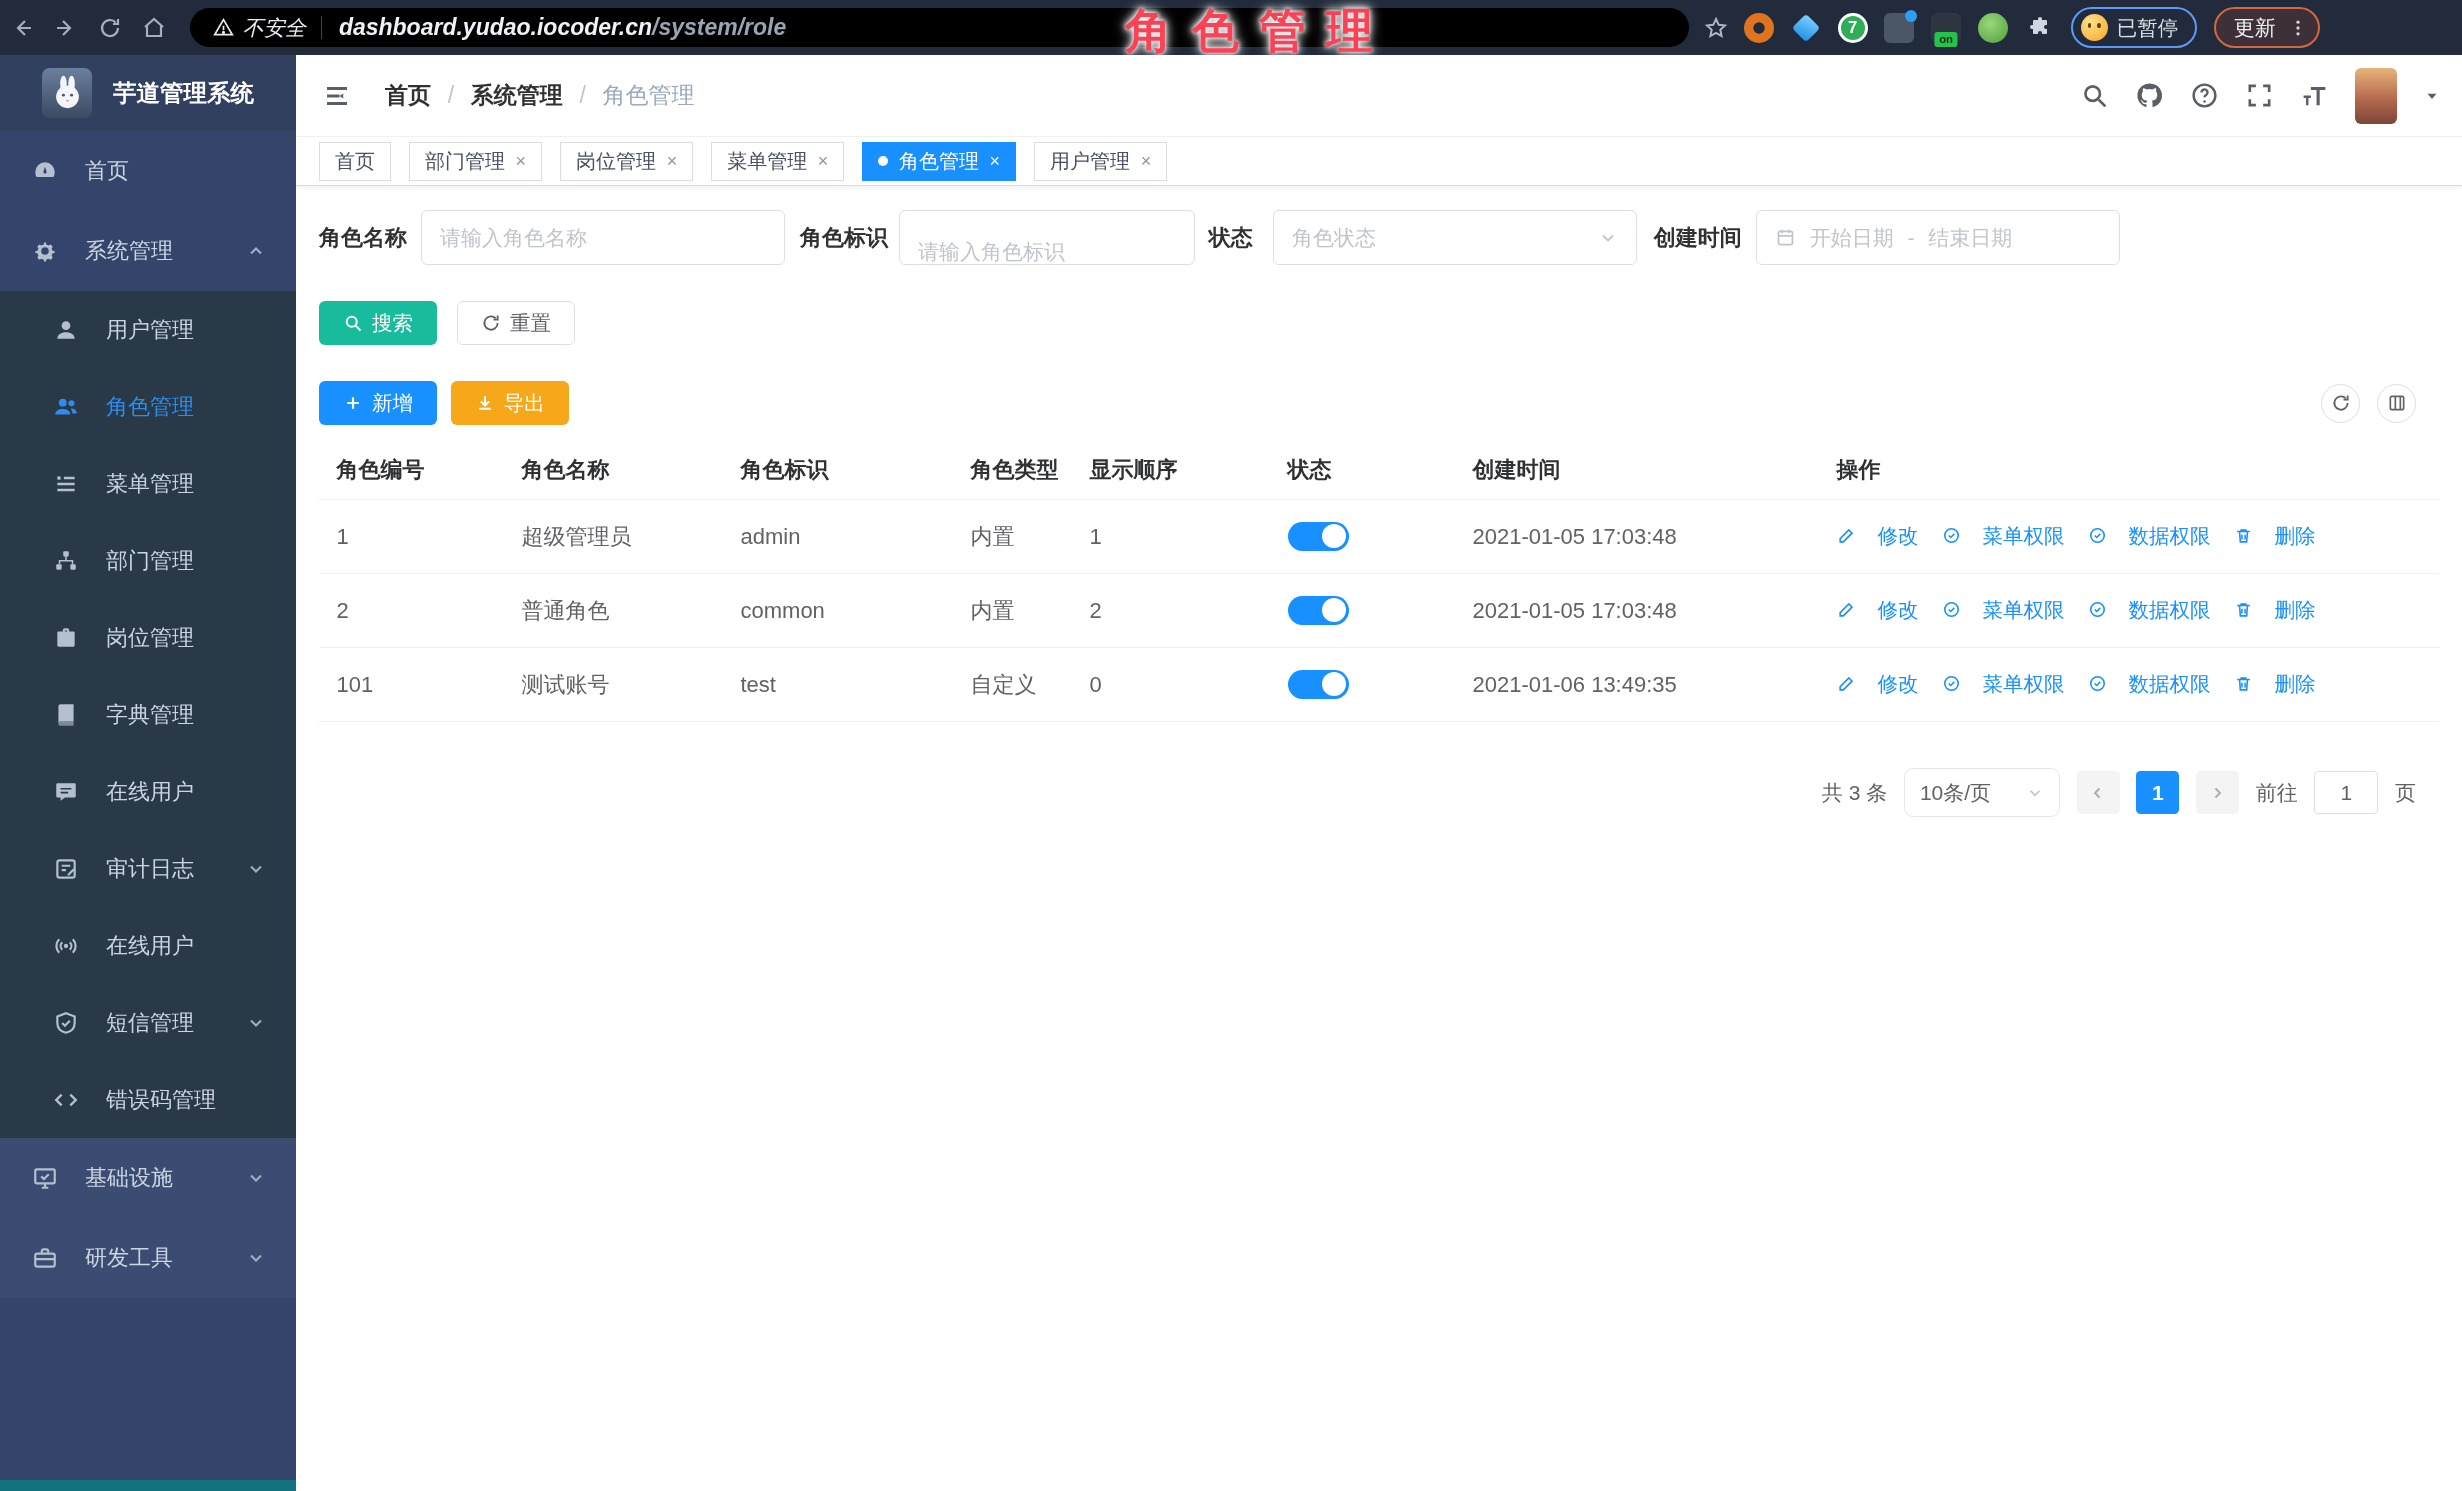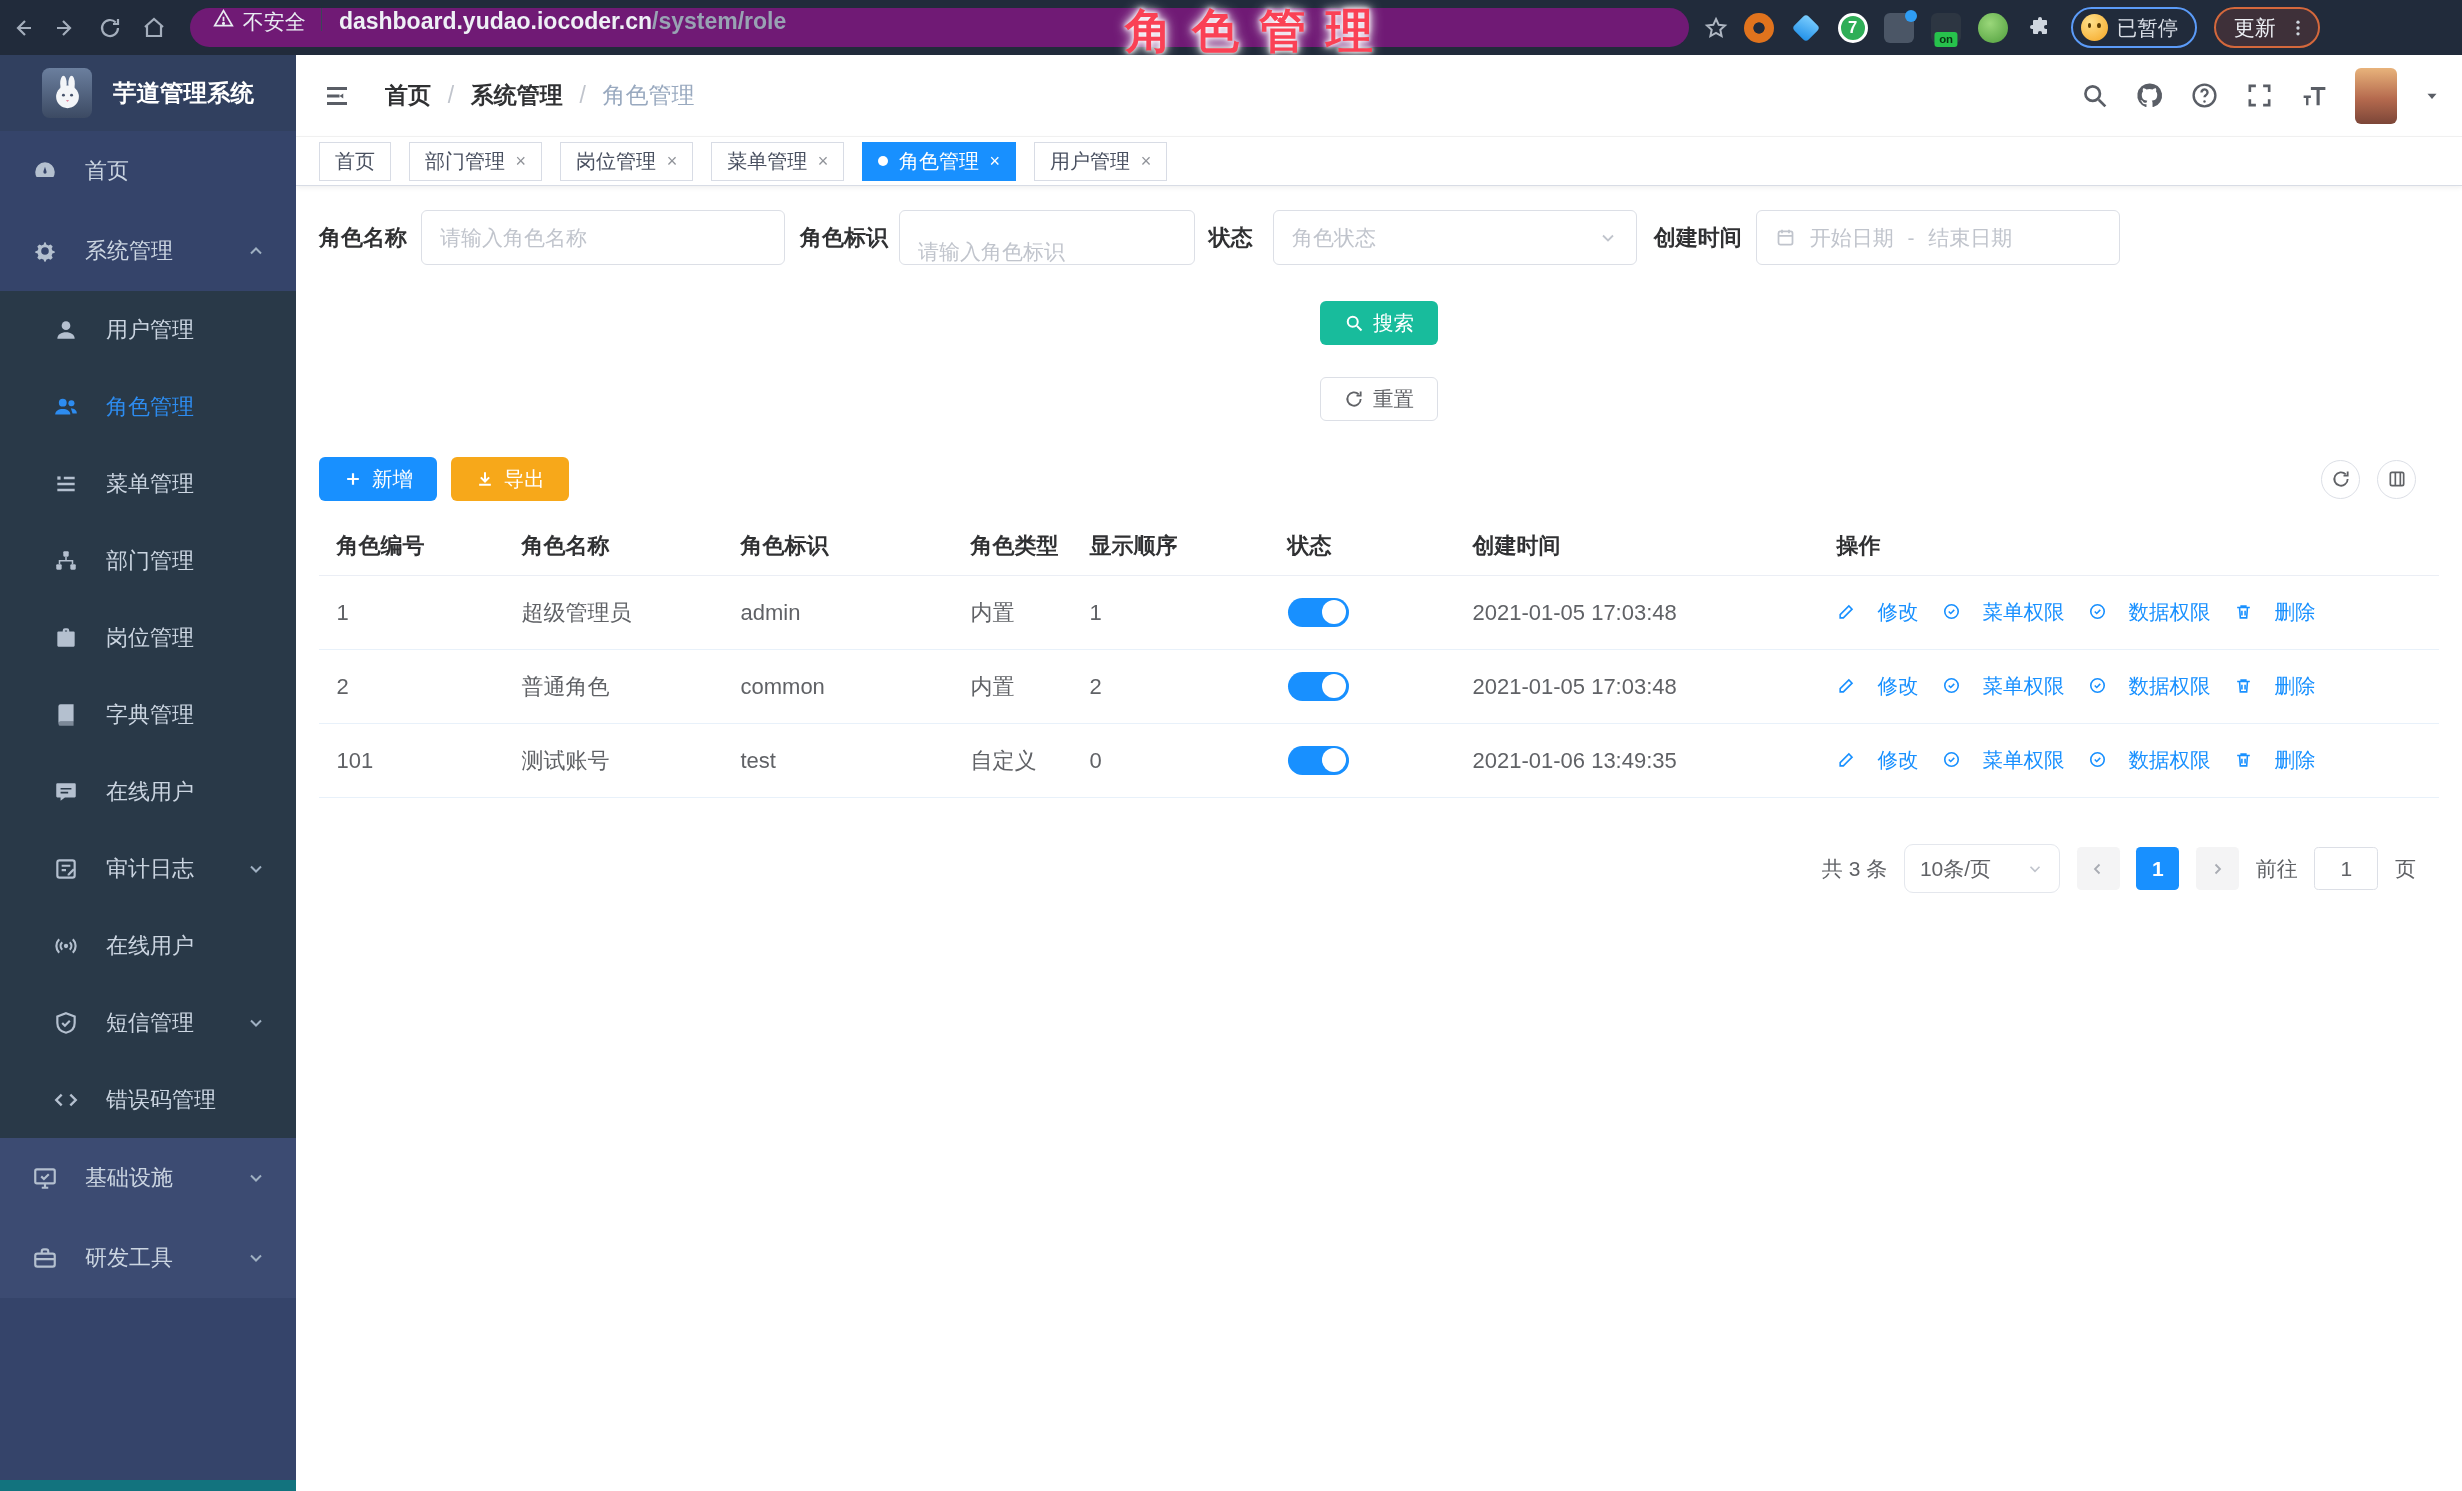--- a/index.html
+++ b/index.html
@@ -4,21 +4,21 @@
 <style>
   * { margin:0; padding:0; box-sizing:border-box; }
   html,body { width:2462px; height:1492px; }
   body { position:relative; overflow:hidden; font-family:"Liberation Sans","DejaVu Sans",sans-serif; background:#fff; font-size:21px; color:#303133; }
   svg { display:block; }
 
   
   .chrome { position:absolute; left:0; top:0; width:2462px; height:55px; background:#212b3b; display:flex; align-items:center; z-index:40; }
   .nav-ic { width:44px; height:44px; display:flex; align-items:center; justify-content:center; color:#a4aebc; flex:0 0 auto; }
   .nav-ic svg { width:24px; height:24px; }
-  .url-pill { margin-left:13.7px; width:1499px; height:39px; background:#701a75; border-radius:20px; display:flex; align-items:flex-start; padding:0 23px; flex:0 0 auto; }
+  .url-pill { margin-left:13.7px; width:1499px; height:39px; background:#000000; border-radius:20px; display:flex; align-items:center; padding:0 23px; flex:0 0 auto;font-style:italic; }
   .warn-ic { color:#e8ecf2; margin-right:9px; }
   .warn-ic svg { width:21px; height:21px; }
   .sec-text { color:#e8ecf2; font-size:21px; margin-right:15px; }
   .url-div { width:1.5px; height:23px; background:#3b4657; margin-right:16.7px; }
   .url-host { color:#eef1f6; font-size:23px; font-weight:bold; }
   .url-path { color:#98a3b3; font-size:23px; font-weight:bold; }
   .chrome-right { display:flex; align-items:center; margin-left:15px; gap:16.7px; }
   .ext { width:30px; height:30px; border-radius:50%; position:relative; flex:0 0 auto; }
   .star-ic { color:#aeb6c2; }
   .star-ic svg { width:24px; height:24px; }
@@ -96,21 +96,21 @@
   .flabel { font-size:22px; font-weight:700; color:#303133; white-space:nowrap; }
   .inp { height:55px; border:0.8px solid #dcdfe6; border-radius:6px; background:#fff; display:flex; align-items:center; padding:0 18px; }
   .inp input { border:none; outline:none; width:100%; font-size:21px; color:#606266; background:transparent; font-family:inherit; }
   .inp input::placeholder { color:#c0c4cc; }
   .sel { justify-content:space-between; cursor:pointer; }
   .sel .ph { color:#c0c4cc; font-size:21px; }
   .sel .chev { color:#c0c4cc; } .sel .chev svg { width:20px; height:20px; }
   .range { display:flex; align-items:center; gap:13.7px; color:#c0c4cc; }
   .range .cal { color:#c0c4cc; } .range .cal svg { width:21px; height:21px; }
   .range .ph { font-size:21px; color:#c0c4cc; }
-  .btn-row { margin-top:36px; display:flex; align-items:center; gap:32px;flex-direction:column; }
+  .btn-row { margin-top:36px; display:flex; align-items:center; gap:20px; }
   .btn { height:44px; border-radius:6px; display:inline-flex; align-items:center; justify-content:center; gap:9px; font-size:20.5px; cursor:pointer; padding:0 23px; border:0.8px solid transparent; }
   .btn svg { width:20px; height:20px; }
   .btn-search { background:#18bc9c; color:#fff; }
   .btn-reset { background:#fff; color:#606266; border-color:#dcdfe6; }
   .action-row { margin-top:36px; display:flex; align-items:center; gap:13.7px; position:relative; }
   .btn-add { background:#1890ff; color:#fff; }
   .btn-export { background:#f7a81a; color:#fff; }
   .tool-circles { position:absolute; right:23px; display:flex; gap:16.7px; }
   .circle-btn { width:39px; height:39px; border-radius:50%; border:0.8px solid #dcdfe6; display:flex; align-items:center; justify-content:center; color:#606266; cursor:pointer; background:#fff; }
   .circle-btn svg { width:20px; height:20px; }

